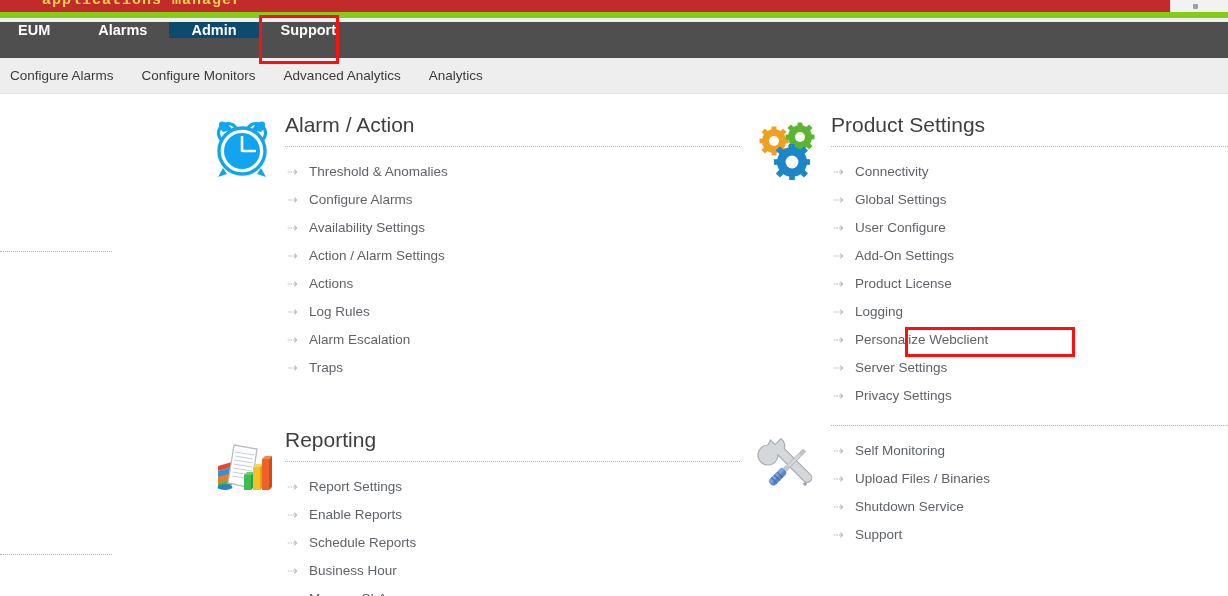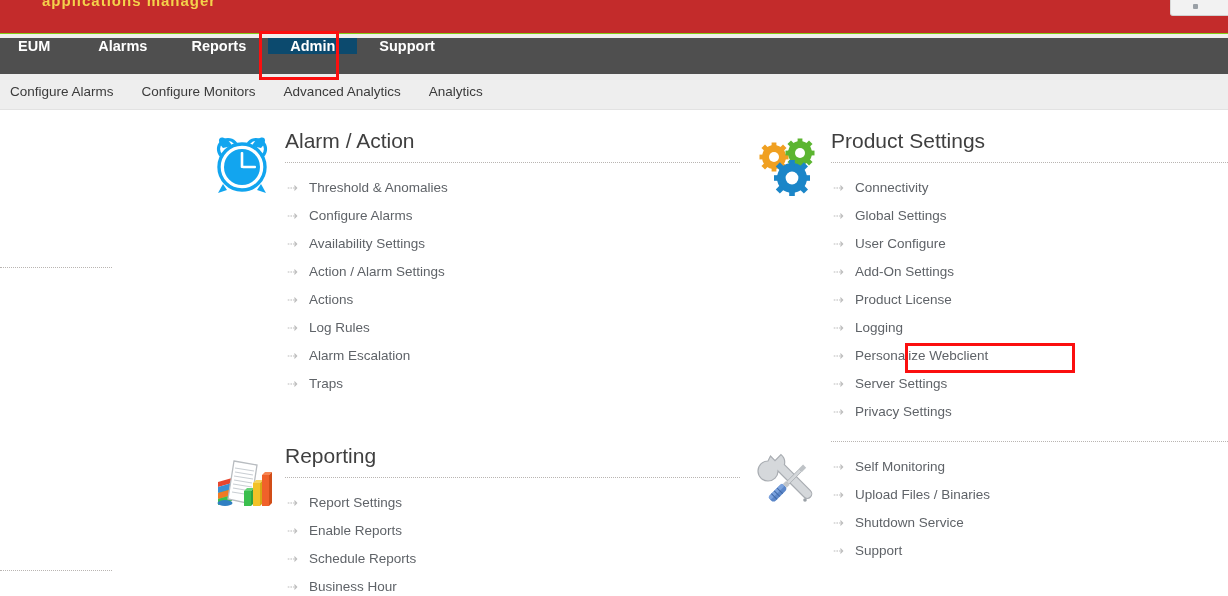--- a/index.html
+++ b/index.html
@@ -7,24 +7,25 @@
     width: 1228px;
     height: 596px;
     overflow: hidden;
     background: #ffffff;
     font-family: "Liberation Sans", sans-serif;
   }
 
   
   .brand-bar {
     position: relative;
-    height: 34px;
+    height: 18px;
     background: #c32b2b;
-    border-bottom: 1px solid #84cc16;
+    border-bottom: 6px solid #84cc16;
     overflow: hidden;
+    font-family: Liberation Mono, monospace;
   }
   .brand-logo-frag {
     position: absolute;
     left: 42px;
     top: -8px;
     font-size: 15px;
     font-weight: bold;
     color: #f4d24b;
     letter-spacing: 1px;
     white-space: nowrap;
@@ -191,23 +192,20 @@
   </div>
 </div>
 <div class="nav-gap"></div>
 
 <div class="main-nav">
   <div class="nav-item">
     <span>EUM</span>
   </div>
   <div class="nav-item">
     <span>Alarms</span>
-  </div>
-  <div class="nav-item">
-    <span>Reports</span>
   </div>
   <div class="nav-item active">
     <span>Admin</span>
   </div>
   <div class="nav-item">
     <span>Support</span>
   </div>
   <div class="admin-highlight"></div>
 </div>
 

